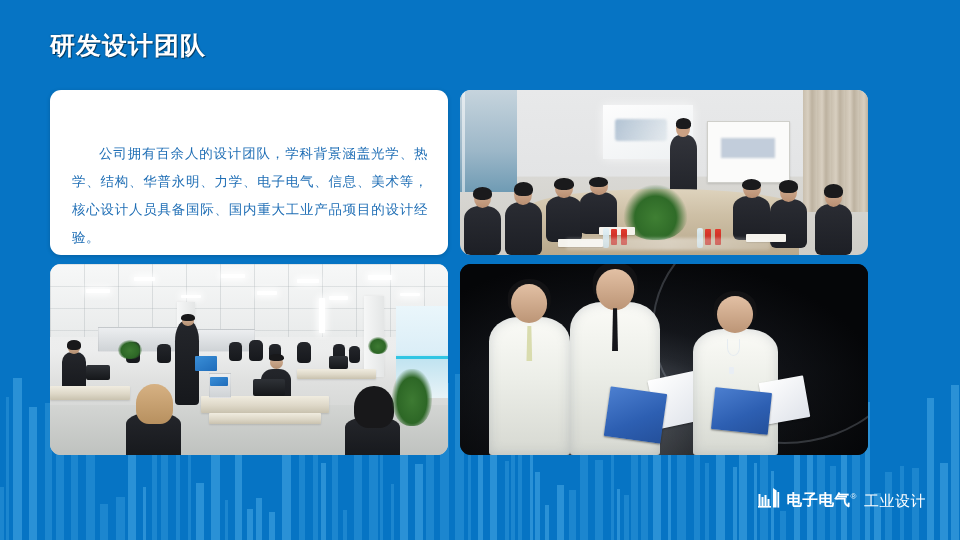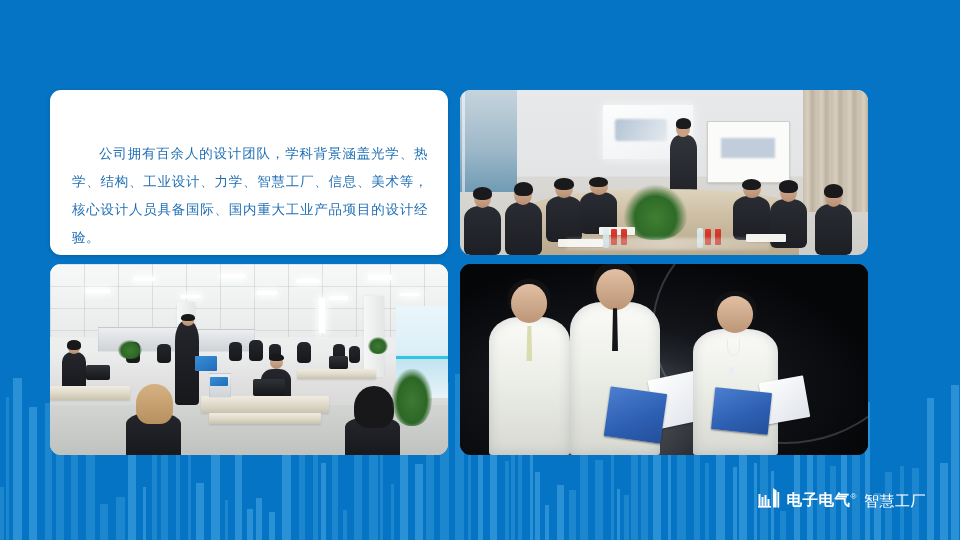--- a/index.html
+++ b/index.html
@@ -447,25 +447,26 @@
       <div class="bar alt" style="left: 865px; width: 5px; height: 138px; background: rgb(42, 145, 214);"></div>
       <div class="bar" style="left: 874px; width: 7px; height: 47px; background: rgb(42, 145, 214);"></div>
       <div class="bar" style="left: 885px; width: 7px; height: 68px; background: rgb(28, 134, 207);"></div>
       <div class="bar alt" style="left: 900px; width: 4px; height: 74px; background: rgb(28, 134, 207);"></div>
       <div class="bar" style="left: 912px; width: 7px; height: 72px; background: rgb(28, 134, 207);"></div>
       <div class="bar" style="left: 927px; width: 7px; height: 142px; background: rgb(42, 145, 214);"></div>
       <div class="bar" style="left: 940px; width: 8px; height: 77px; background: rgb(42, 145, 214);"></div>
       <div class="bar" style="left: 951px; width: 8px; height: 155px; background: rgb(42, 145, 214);"></div>
     </div>
 
+  <div class="slide-title">研发设计团队</div>
 
   <div class="grid">
 
     <div class="tile tile-text">
-      <p class="body-text">公司拥有百余人的设计团队，学科背景涵盖光学、热学、结构、工业设计、力学、智慧工厂、信息、美术等，核心设计人员具备国际、国内重大工业产品项目的设计经验。</p>
+      <p class="body-text">公司拥有百余人的设计团队，学科背景涵盖光学、热学、结构、华普永明、力学、电子电气、信息、美术等，核心设计人员具备国际、国内重大工业产品项目的设计经验。</p>
     </div>
 
     <div class="tile tile-meet">
       <div class="photo scene-meeting">
         <div class="mt-wall-left"></div>
         <div class="mt-curtain"></div>
         <div class="mt-screen"></div>
         <div class="mt-board"></div>
         <div class="mt-presenter"></div>
         <div class="mt-table"></div>
@@ -614,16 +615,16 @@
           <rect x="9.5" y="11" width="2" height="7"></rect>
           <rect x="0" y="18" width="13" height="1.6"></rect>
           <polygon points="15,0 18.6,2.4 18.6,19.6 15,19.6"></polygon>
           <rect x="19.4" y="4" width="1.8" height="15.6"></rect>
         </g>
       </svg>
     </span>
     <span class="brand-name">
       <span>电子电气</span><span class="brand-sup">®</span>
     </span>
-    <span class="brand-sub">智慧工厂</span>
+    <span class="brand-sub">工业设计</span>
   </div>
 
 </div>
 
 </body></html>

